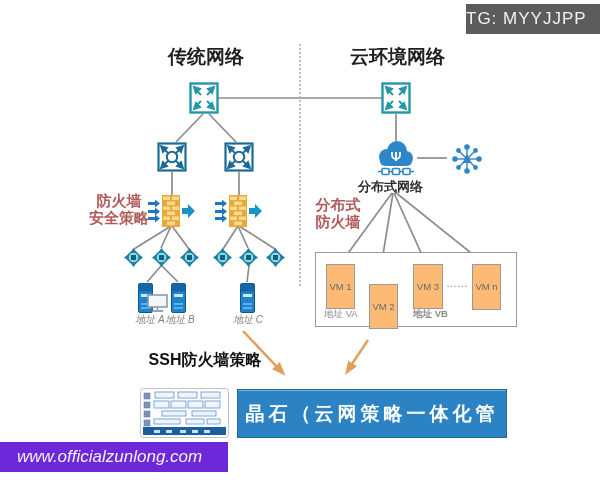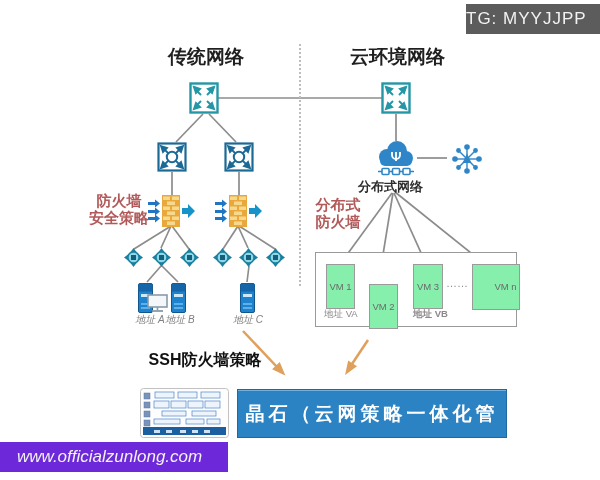--- a/index.html
+++ b/index.html
@@ -11,21 +11,21 @@
   .site-bar{left:0;top:442px;width:211px;height:30px;line-height:30px;background:#6d28d9;
             color:#f2f2f2;font-size:17px;padding-left:17px;font-style:italic;}
   .hdr{top:44px;font-size:19px;font-weight:bold;color:#1f1f1f;text-align:center;}
   .hdr-left{left:156px;width:100px;}
   .hdr-right{left:340px;width:115px;}
   .divider{left:299px;top:44px;height:242px;width:0;border-left:2px dotted #bdbdbd;}
   .red-label{font-size:15px;font-weight:bold;color:#b25959;line-height:17px;text-align:center;}
   .blue-label{font-size:13px;font-weight:bold;color:#2d2d2d;text-align:left;}
   .addr{font-size:10px;color:#808080;text-align:center;font-style:italic;}
   .vm-wrap{left:315px;top:252px;width:200px;height:73px;border:1.5px solid #9a9a9a;background:#fff;}
-  .vm-box{position:absolute;top:11px;height:43px;border:1.5px solid #9a9a9a;background:#86efac;
+  .vm-box{position:absolute;top:11px;height:43px;border:1.5px solid #9a9a9a;background:#fdba74;
           font-size:9.5px;color:#6a6a6a;text-align:center;line-height:43px;}
   .vm-dots{position:absolute;top:24px;left:126px;width:30px;font-size:11px;color:#8a8a8a;text-align:center;}
   .vm-addr{position:absolute;top:55px;font-size:9.5px;color:#8a8a8a;}
   .policy{top:350px;font-size:16px;font-weight:bold;color:#111;text-align:center;}
   .banner{left:237px;top:389px;width:268px;height:47px;background:#2c83c4;border:1px solid #20699f;
           box-shadow:inset 0 1px 0 #6db2e0;color:#fff;font-size:19px;font-weight:bold;
           text-align:center;line-height:47px;letter-spacing:4px;}
   svg{display:block;}
 </style>
 </head>
@@ -316,21 +316,21 @@
       <polygon points="17,9.5 21.5,19 12.5,19"></polygon>
     </g>
   </svg>
   <div class="abs blue-label" style="left:358px;top:178px;width:76px;">分布式网络</div>
 
   <div class="abs vm-wrap">
     <div class="vm-box" style="left:10px;width:27px;">VM 1</div>
     <div class="vm-box" style="left:53px;width:27px;margin-top:20px;">VM 2</div>
     <div class="vm-box" style="left:97px;width:28px;">VM 3</div>
     <div class="vm-dots">……</div>
-    <div class="vm-box" style="left:156px;width:27px;height:44px;line-height:44px;padding-left:19px;">VM n</div>
+    <div class="vm-box" style="left:156px;width:27px;height:44px;line-height:44px;">VM n</div>
     <div class="vm-addr" style="left:8px;">地址 VA</div>
     <div class="vm-addr" style="left:97px;font-weight:bold;">地址 VB</div>
   </div>
 
   <div class="abs policy" style="left:140px;width:130px;">SSH防火墙策略</div>
 
   <svg class="abs" style="left:140px;top:388px;" width="89" height="50" viewBox="0 0 89 50">
     <rect x="0.5" y="0.5" width="88" height="49" rx="3" fill="#fdfdfd" stroke="#c2c2c2"></rect>
     <g fill="#7c93b8" stroke="#5577aa" stroke-width="0.5">
       <rect x="4" y="5" width="6" height="6"></rect>

